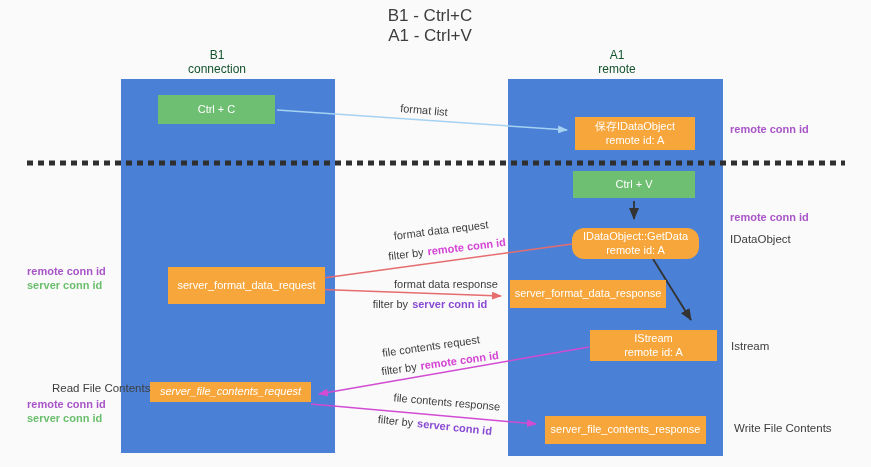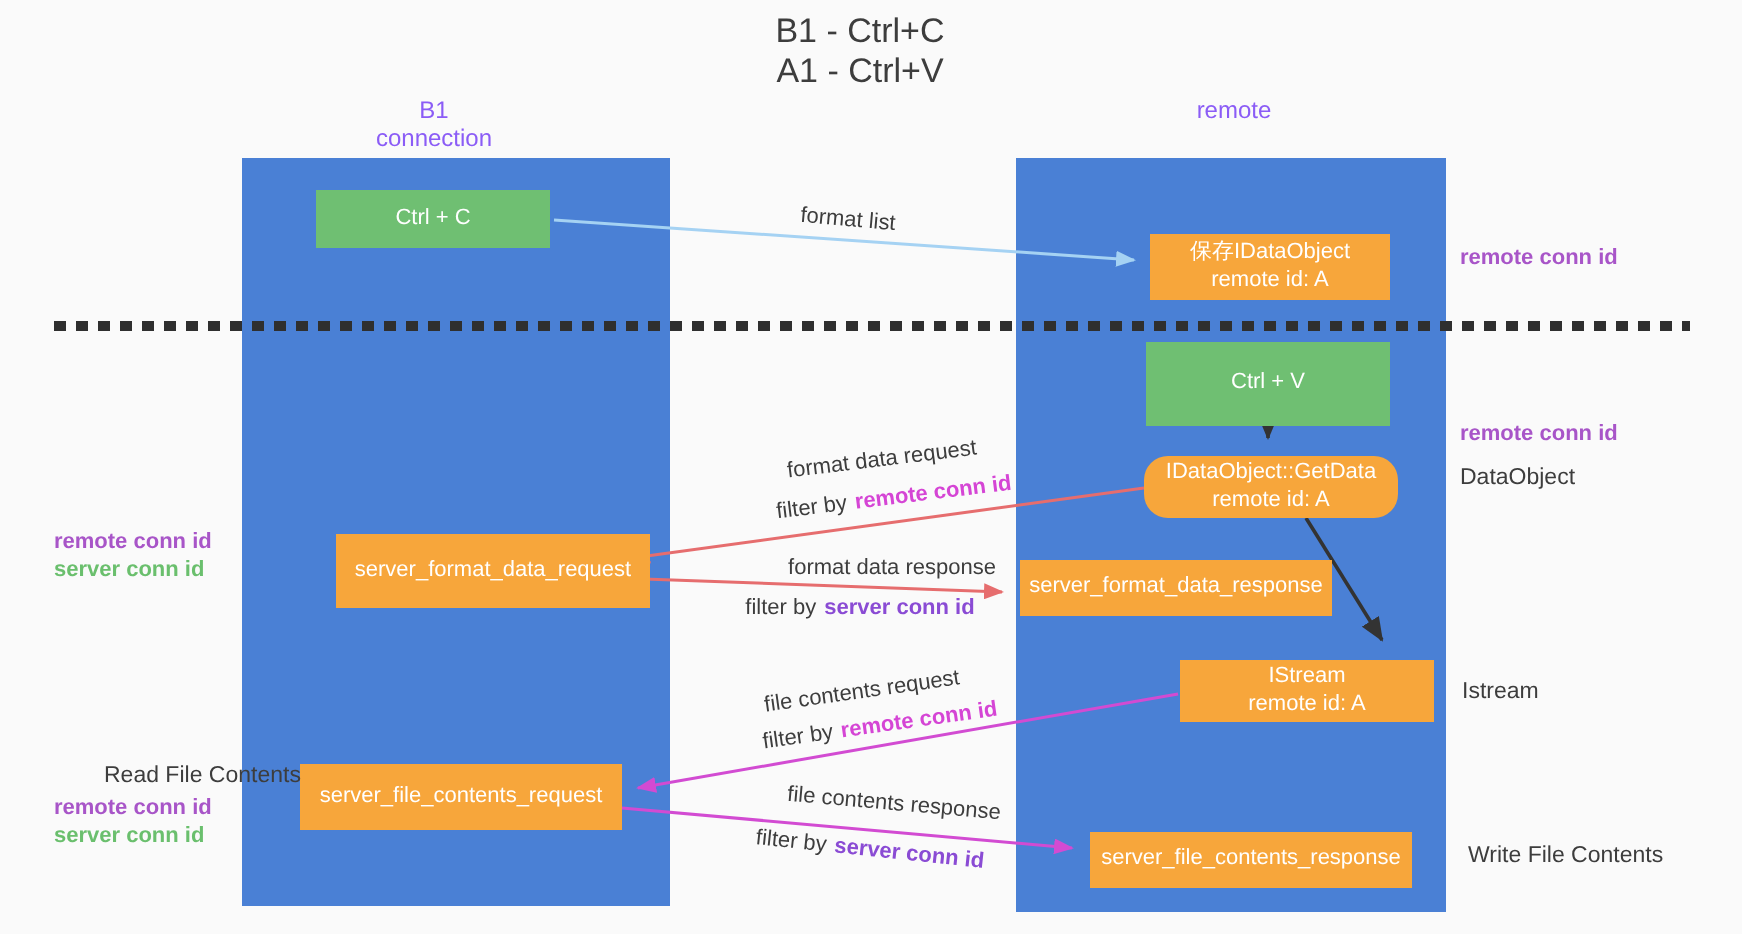--- a/index.html
+++ b/index.html
@@ -8,21 +8,21 @@
     --arrow-black:#333333; --text-dark:#3d3d3d; --purple-conn:#a855c8;
     --magenta-conn:#d545d5; --violet-conn:#8a4bd4; --green-conn:#6abf6d;
     --divider:#2f2f2f; --background:#fafafa;
   }
   *{box-sizing:border-box; margin:0; padding:0;}
   body{background:var(--background); font-family:"Liberation Sans", sans-serif;}
   .canvas{position:relative; width:871px; height:467px; overflow:hidden; background:var(--background);}
   .title{position:absolute; left:300px; top:6px; width:260px; text-align:center;
          font-size:17px; line-height:19.5px; color:var(--text-dark);}
   .lane-header{position:absolute; width:120px; text-align:center; font-size:12px;
-               line-height:14px; color:#8b5cf6;}
+               line-height:14px; color:#14532d;}
   .lane{position:absolute; background:var(--lane-blue);}
   .arrows{position:absolute; left:0; top:0; width:871px; height:467px; pointer-events:none;}
   .arrow{fill:none;}
   .a-blue{stroke:var(--arrow-blue); stroke-width:1.5;}
   .a-red{stroke:var(--arrow-red); stroke-width:1.5;}
   .a-magenta{stroke:var(--arrow-magenta); stroke-width:1.5;}
   .a-black{stroke:var(--arrow-black); stroke-width:1.8;}
   .divider-line{stroke:var(--divider); stroke-width:5; stroke-dasharray:6 5;}
   .fill-blue{fill:var(--arrow-blue);} .fill-red{fill:var(--arrow-red);}
   .fill-magenta{fill:var(--arrow-magenta);} .fill-black{fill:var(--arrow-black);}
@@ -49,20 +49,21 @@
   <div class="title">
     <div>B1 - Ctrl+C</div>
     <div>A1 - Ctrl+V</div>
   </div>
 
   <div class="lane-header" style="left:157px; top:48px;">
     <div>B1</div>
     <div>connection</div>
   </div>
   <div class="lane-header" style="left:557px; top:48px;">
+    <div>A1</div>
     <div>remote</div>
   </div>
 
   <div class="lane" style="left:121px; top:79px; width:214px; height:374px;"></div>
   <div class="lane" style="left:508px; top:79px; width:215px; height:377px;"></div>
 
   <svg class="arrows" viewBox="0 0 871 467">
     <defs>
       <marker id="ah-blue" viewBox="0 0 10 8" refX="9" refY="4" markerWidth="10" markerHeight="8" orient="auto" markerUnits="userSpaceOnUse">
           <path d="M0,0 L10,4 L0,8 Z" class="fill-blue"></path>
@@ -89,21 +90,21 @@
 
   <div class="node green" style="left:158px; top:95px; width:117px; height:29px;">
     <div>Ctrl + C</div>
   </div>
 
   <div class="node" style="left:575px; top:117px; width:120px; height:33px;">
     <div>保存IDataObject</div>
     <div>remote id: A</div>
   </div>
 
-  <div class="node green" style="left:573px; top:171px; width:122px; height:42px;">
+  <div class="node green" style="left:573px; top:171px; width:122px; height:27px;">
     <div>Ctrl + V</div>
   </div>
 
   <div class="node" style="left:572px; top:228px; width:127px; height:31px;border-radius:12px;">
     <div>IDataObject::GetData</div>
     <div>remote id: A</div>
   </div>
 
   <div class="node" style="left:168px; top:267px; width:157px; height:37px;">
     <div>server_format_data_request</div>
@@ -111,21 +112,21 @@
 
   <div class="node" style="left:510px; top:280px; width:156px; height:28px;">
     <div>server_format_data_response</div>
   </div>
 
   <div class="node" style="left:590px; top:330px; width:127px; height:31px;">
     <div>IStream</div>
     <div>remote id: A</div>
   </div>
 
-  <div class="node" style="left:150px; top:382px; width:161px; height:33px;">
+  <div class="node" style="left:150px; top:382px; width:161px; height:20px;font-style:italic;">
     <div>server_file_contents_request</div>
   </div>
 
   <div class="node" style="left:545px; top:416px; width:161px; height:28px;">
     <div>server_file_contents_response</div>
   </div>
 
   <div class="lbl" style="left:424px; top:110px; transform:translate(-50%,-50%) rotate(5deg);">format list</div>
 
   <div class="lbl" style="left:441px; top:230px; transform:translate(-50%,-50%) rotate(-7deg);">format data request</div>
@@ -143,21 +144,21 @@
     <span class="fb">filter by</span><span class="conn-magenta">remote conn id</span>
   </div>
 
   <div class="lbl" style="left:447px; top:402px; transform:translate(-50%,-50%) rotate(5deg);">file contents response</div>
   <div class="lbl" style="left:435px; top:425px; transform:translate(-50%,-50%) rotate(6deg);">
     <span class="fb">filter by</span><span class="conn-violet">server conn id</span>
   </div>
 
   <div class="side conn-purple" style="left:730px; top:123px;">remote conn id</div>
   <div class="side conn-purple" style="left:730px; top:211px;">remote conn id</div>
-  <div class="side-plain" style="left:730px; top:233px;">DataObject</div>
+  <div class="side-plain" style="left:730px; top:233px;">IDataObject</div>
   <div class="side-plain" style="left:731px; top:340px;">Istream</div>
   <div class="side-plain" style="left:734px; top:422px;">Write File Contents</div>
 
   <div class="side pair" style="left:27px; top:265px;">
     <div class="conn-purple">remote conn id</div>
     <div class="conn-green">server conn id</div>
   </div>
 
   <div class="side-plain" style="left:28px; top:382px;margin-left:24px;">Read File Contents</div>
 

